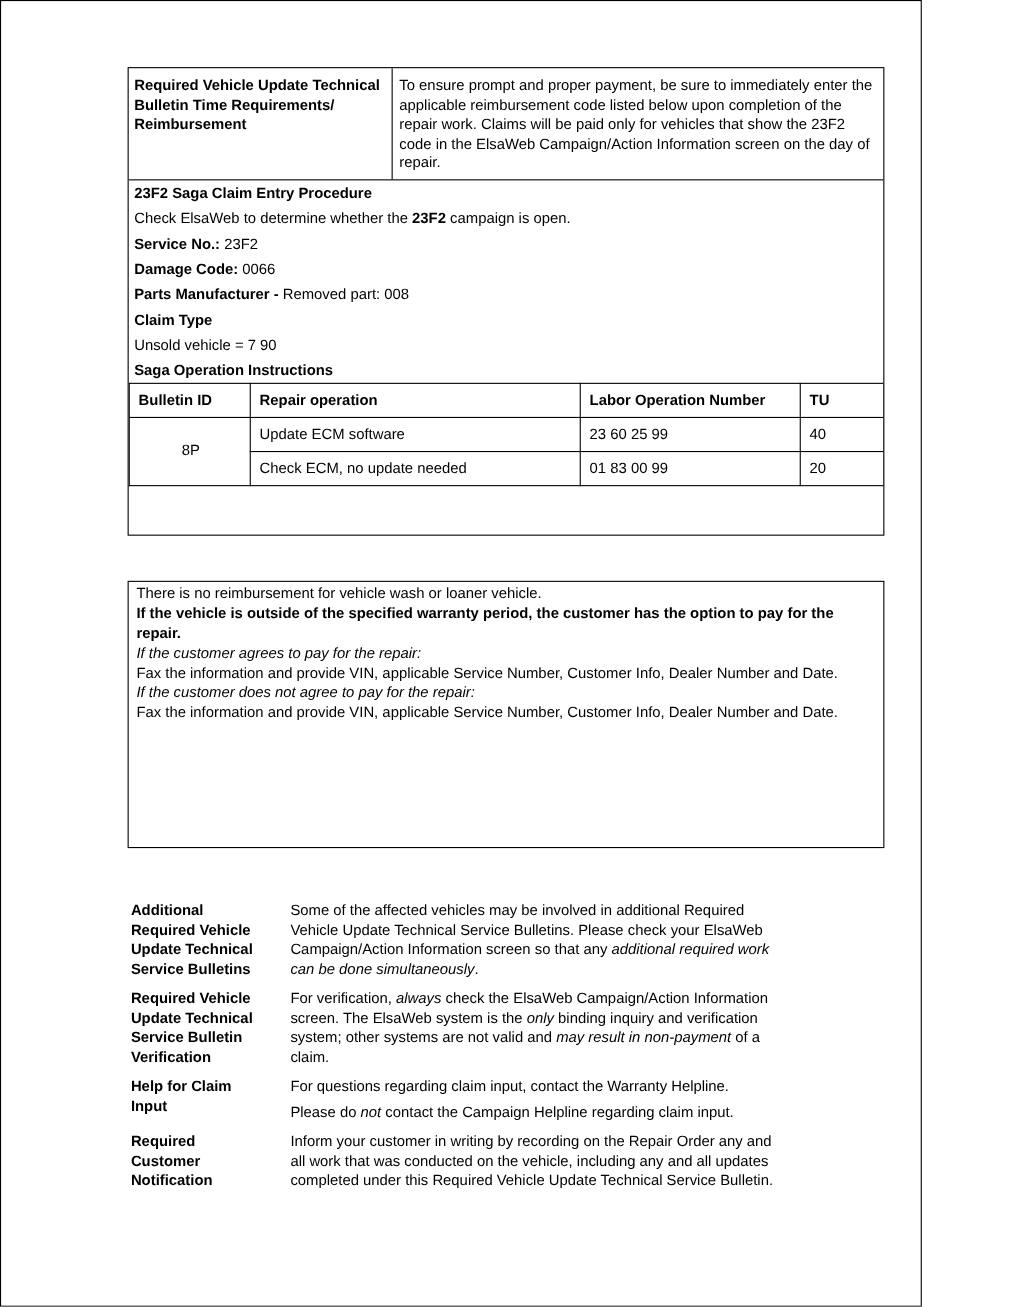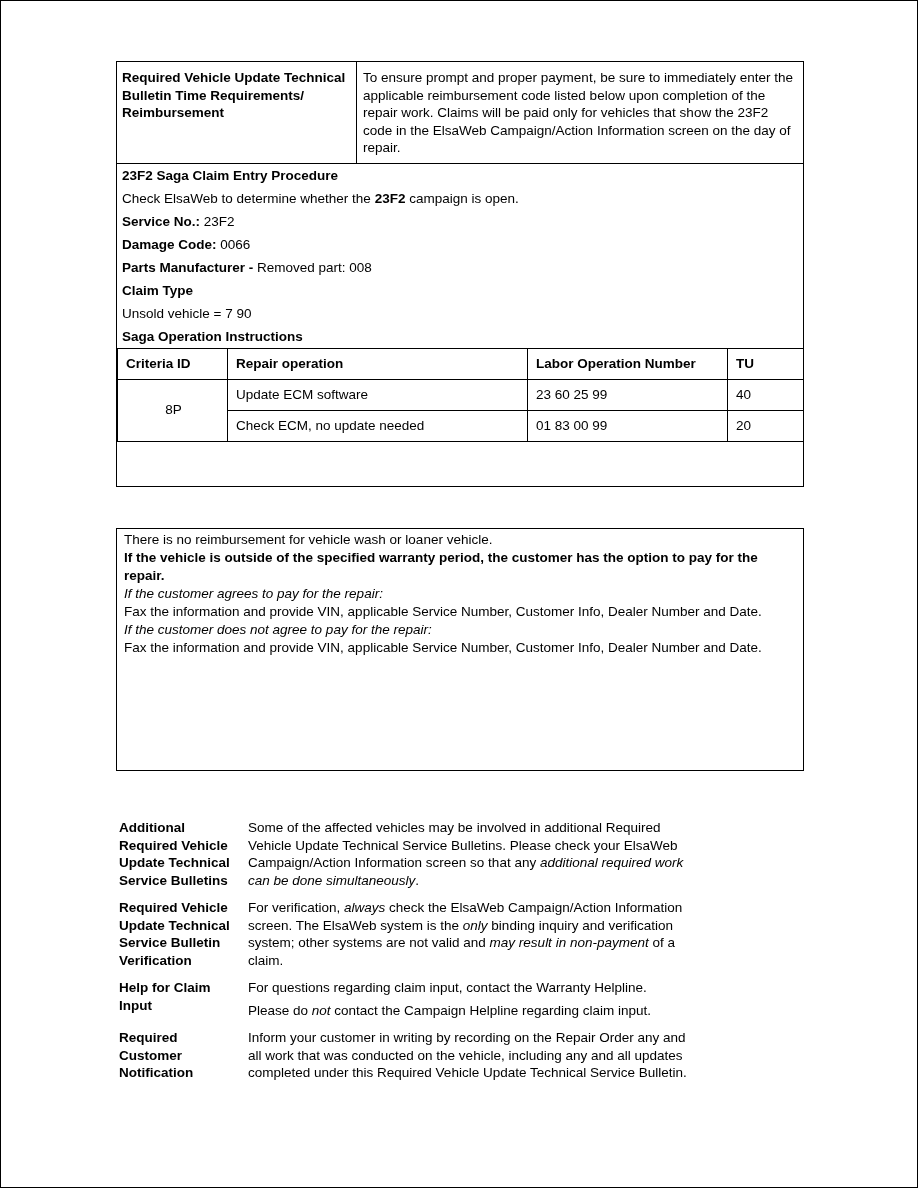--- a/index.html
+++ b/index.html
@@ -1,18 +1,18 @@
 <!DOCTYPE html>
 <html><head>
 <meta charset="utf-8">
 <style>
   html, body { margin: 0; padding: 0; background: #ffffff; }
   .page {
     position: relative;
-    width: 918px;
+    width: 838px;
     height: 1188px;
     box-sizing: border-box;
     background: #ffffff;
     border: 1px solid #000;
     font-family: "Liberation Sans", sans-serif;
     color: #000;
   }
   .seg-bold { font-weight: bold; }
   .seg-italic { font-style: italic; }
   .bold { font-weight: bold; }
@@ -72,21 +72,21 @@
   .m5  { margin-top: 5px; }
   .m43 { margin-top: 43px; }
 
   
   .notes {
     position: absolute;
     left: 118px; top: 818px;
     width: 585px;
     font-size: 13.5px;
   }
-  .note { display: flex; margin-bottom: 10px; }
+  .note { display: flex; margin-bottom: 10px; gap: 16px; }
   .note-label {
     width: 129px; flex-shrink: 0;
     font-weight: bold; line-height: 17.5px;
     padding-right: 4px; box-sizing: border-box;
   }
   .note-body { width: 450px; line-height: 17.5px; }
   .note-body p { margin: 0; }
   .note-body p + p { margin-top: 5px; }
 </style>
 </head>
@@ -111,21 +111,21 @@
     </div>
     <table class="saga">
       <colgroup>
         <col style="width:110px">
           <col style="width:300px">
           <col style="width:200px">
           <col style="width:76px">
       </colgroup>
       <thead>
         <tr>
-          <th>Criteria ID</th>
+          <th>Bulletin ID</th>
           <th>Repair operation</th>
           <th>Labor Operation Number</th>
           <th>TU</th>
         </tr>
       </thead>
       <tbody>
         <tr>
           <td class="criteria" rowspan="2">8P</td>
           <td>Update ECM software</td>
           <td>23 60 25 99</td>

